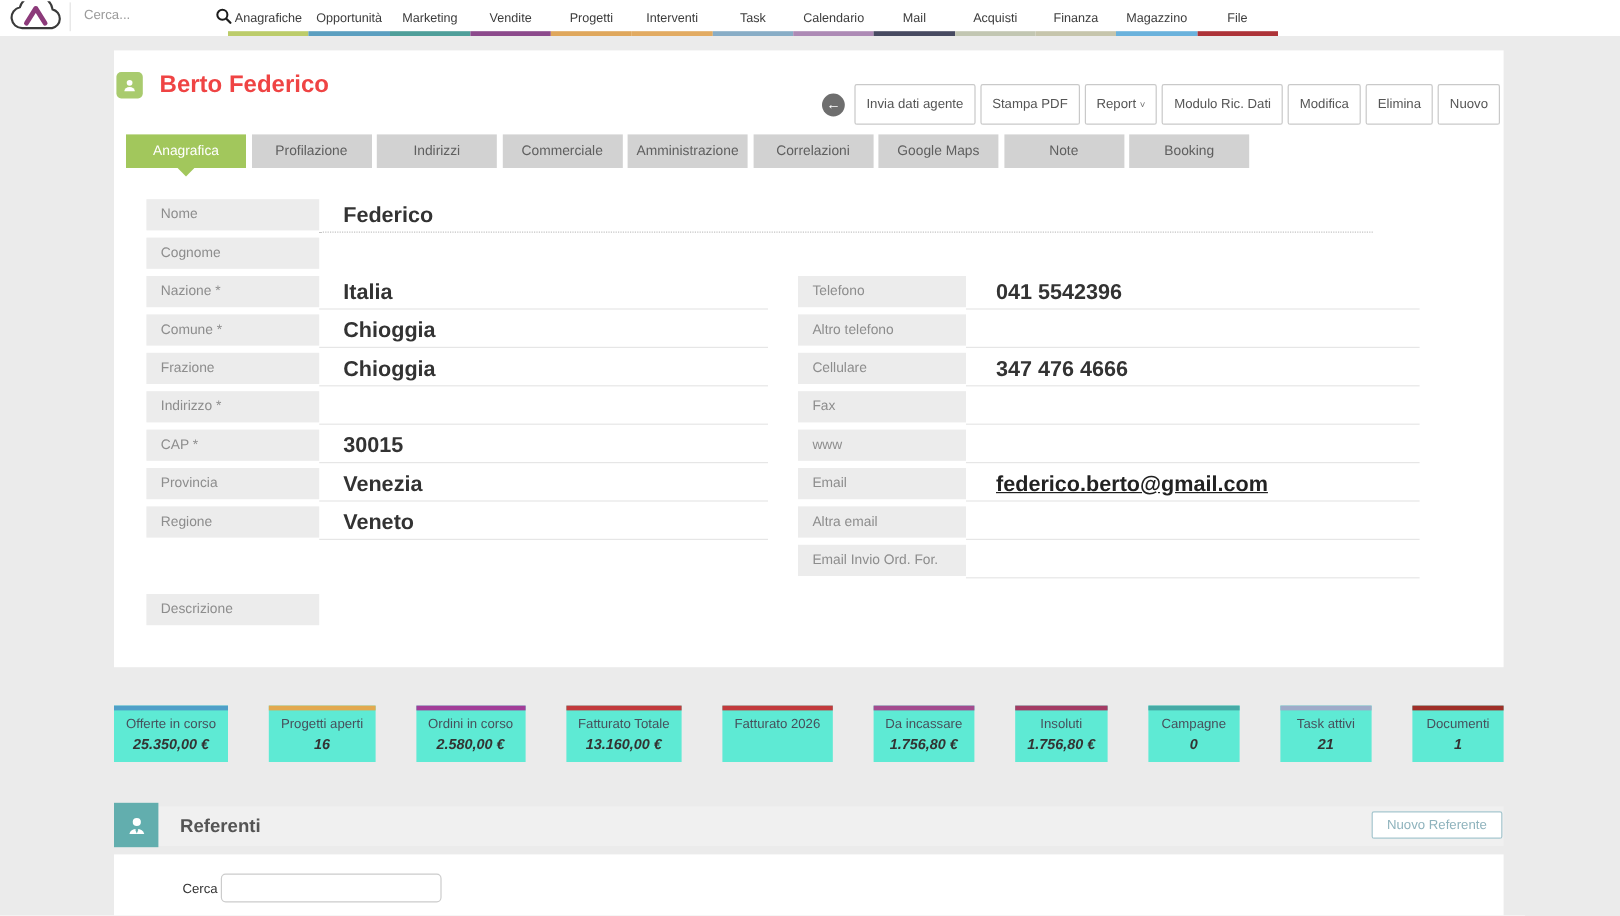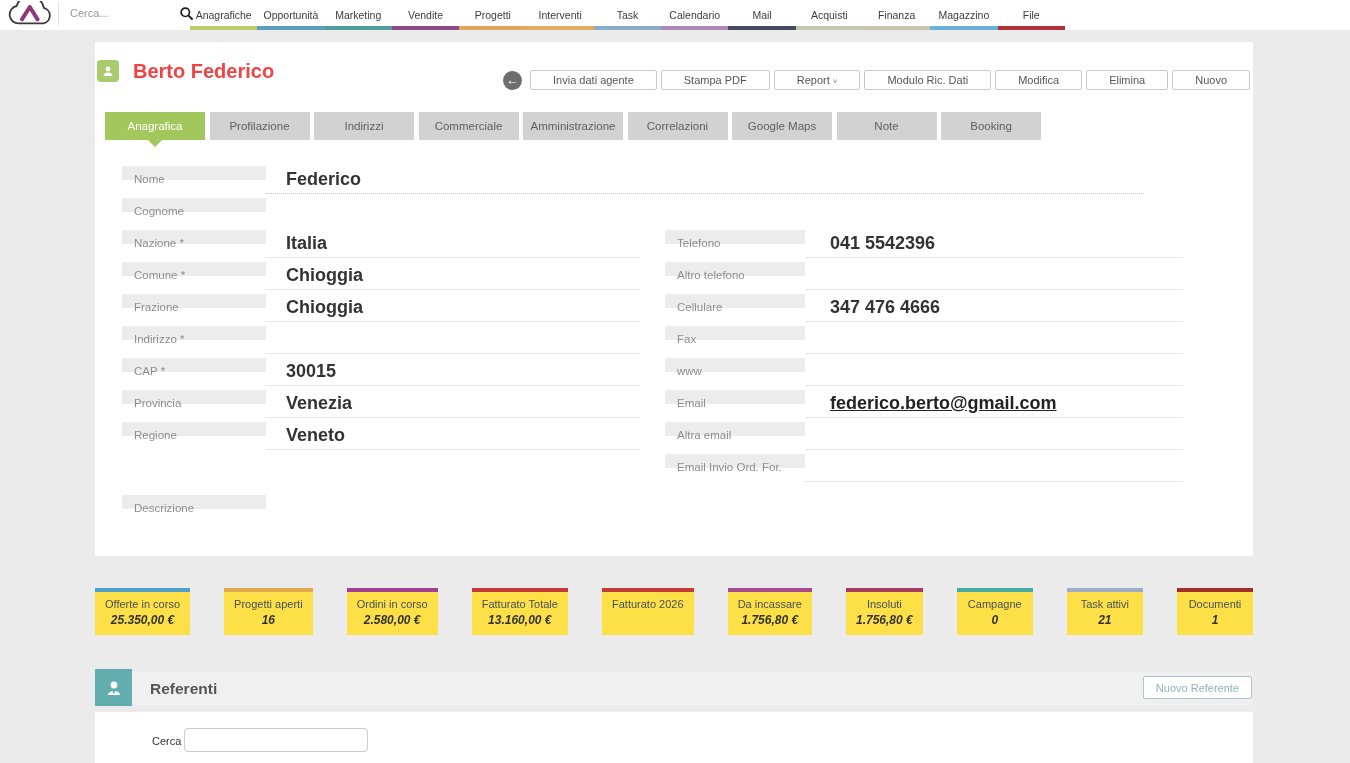--- a/index.html
+++ b/index.html
@@ -25,48 +25,48 @@
               padding-top:9px; border-bottom:4px solid #ccc; white-space:nowrap; overflow:visible; cursor:pointer; }
   
   .card { position:absolute; left:95px; top:42px; width:1158px; height:514px; background:#fff; }
   .contact-icon { position:absolute; left:2px; top:18px; width:22px; height:22px; background:#a9cb6e;
                   border-radius:4px; display:flex; align-items:center; justify-content:center; }
   .page-title { position:absolute; left:38px; top:18px; font-size:20px; font-weight:bold; color:#ef4444; }
   .actions { position:absolute; right:3px; top:28px; display:flex; align-items:center; gap:4px; }
   .back-btn { width:19px; height:19px; border-radius:50%; background:#6e6e6e; color:#fff; border:none;
               font-size:12px; font-weight:bold; line-height:17px; text-align:center; cursor:pointer; margin-right:4px; }
   .act-btn { background:#fff; border:1px solid #c9c9c9; border-radius:2px; color:#555; font-size:11px;
-             padding:3px 22px; height:20px; cursor:pointer; font-family:"Liberation Sans",sans-serif; white-space:nowrap; }
+             padding:3px 9px; height:34px; cursor:pointer; font-family:"Liberation Sans",sans-serif; white-space:nowrap; }
   .caret { font-size:8px; margin-left:3px; color:#777; }
   
   .tabs { position:absolute; left:10px; top:70px; display:flex; gap:4.5px; }
   .tab { width:100px; height:28px; background:#d2d2d2; color:#5f5f5f; font-size:11.5px;
          text-align:center; line-height:28px; cursor:pointer; position:relative; }
   .tab.active { background:#a2c75c; color:#fff; }
   .tab.active::after { content:""; position:absolute; left:50%; margin-left:-7px; top:28px;
          border:7px solid transparent; border-top-color:#a2c75c; }
   
-  .flabel { width:144px; min-width:144px; height:14px; background:#ececec; color:#8d8d8d;
+  .flabel { width:144px; min-width:144px; height:26px; background:#ececec; color:#8d8d8d;
             font-size:11.5px; line-height:26px; padding-left:12px; }
   .frow { display:flex; height:28px; margin-bottom:4px; }
   .fwrap { border-bottom:1px solid #e6e6e6; height:28px; line-height:26px; padding-left:20px;
            font-size:18px; font-weight:bold; color:#333; white-space:nowrap; }
   .fwrap.dotted { border-bottom:1px dotted #c4c4c4; }
   .form-full { position:absolute; left:27px; top:124px; }
   .form-full .fwrap { width:878px; }
   .form-left { position:absolute; left:27px; top:188px; }
   .form-left .fwrap { width:374px; }
   .form-right { position:absolute; left:570px; top:188px; }
   .form-right .flabel { width:140px; min-width:140px; }
   .form-right .fwrap { width:378px; padding-left:25px; }
   .email-link { color:#222; text-decoration:underline; cursor:pointer; }
   .descr-label { position:absolute; left:27px; top:453px; }
   
   .stats { position:absolute; left:95px; top:588px; width:1158px; display:flex; justify-content:space-between; }
-  .stat-card { background:#fde047; border-top:4px solid #999; min-width:76px; padding:6px 10px 8px 10px;
+  .stat-card { background:#5eead4; border-top:4px solid #999; min-width:76px; padding:6px 10px 8px 10px;
                text-align:center; cursor:pointer; }
   .stat-label { font-size:11px; color:#47505c; white-space:nowrap; }
   .stat-value { font-size:12px; font-weight:bold; color:#333; margin-top:3px; min-height:14px;font-style:italic; }
   
   .ref-bar { position:absolute; left:95px; top:672px; width:1158px; height:33px; background:#f0f0f0; }
   .ref-icon { position:absolute; left:95px; top:669px; width:37px; height:37px; background:#62aeae;
               display:flex; align-items:center; justify-content:center; }
   .ref-title { position:absolute; left:55px; top:0; line-height:33px; font-size:15.5px; font-weight:bold; color:#555; }
   .ref-new-btn { position:absolute; right:1px; top:4px; height:23px; background:#fff; border:1px solid #a5c6ce;
                  color:#8fb3bd; font-size:11px; padding:0 12px; border-radius:2px; cursor:pointer;

